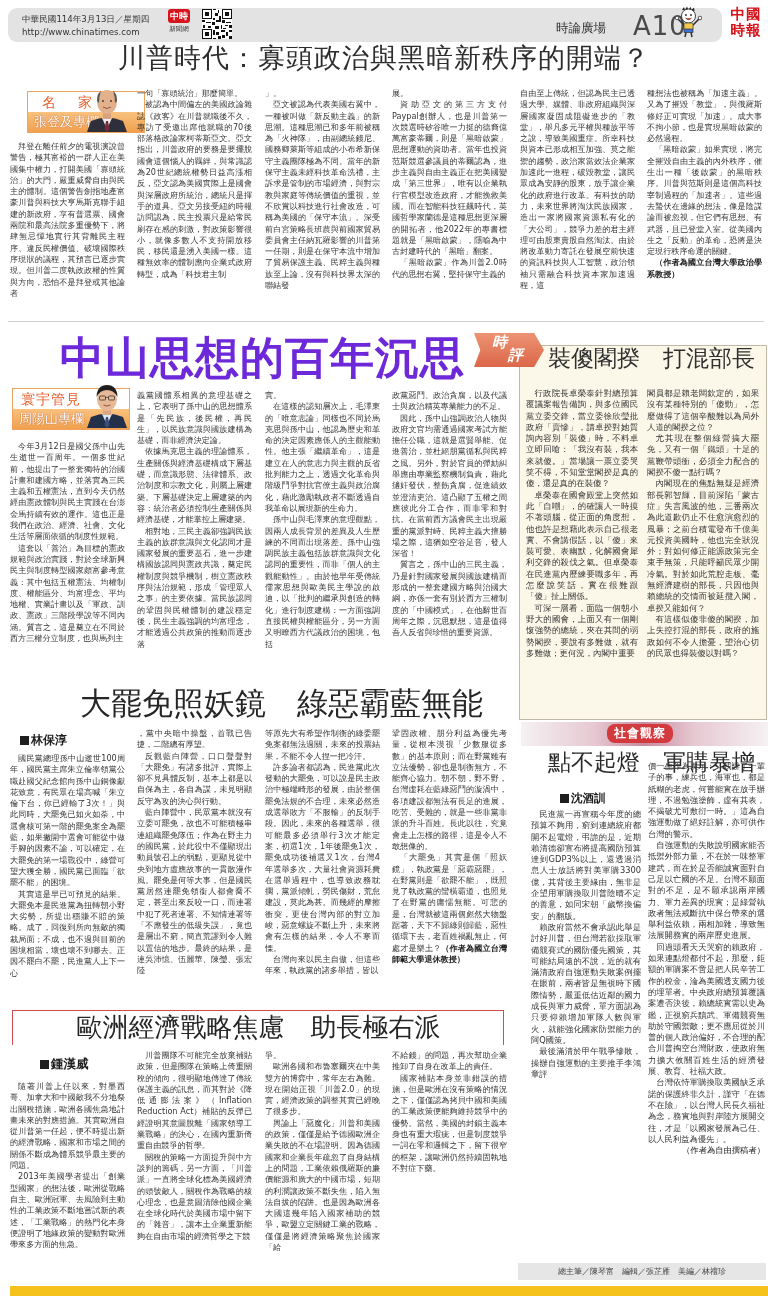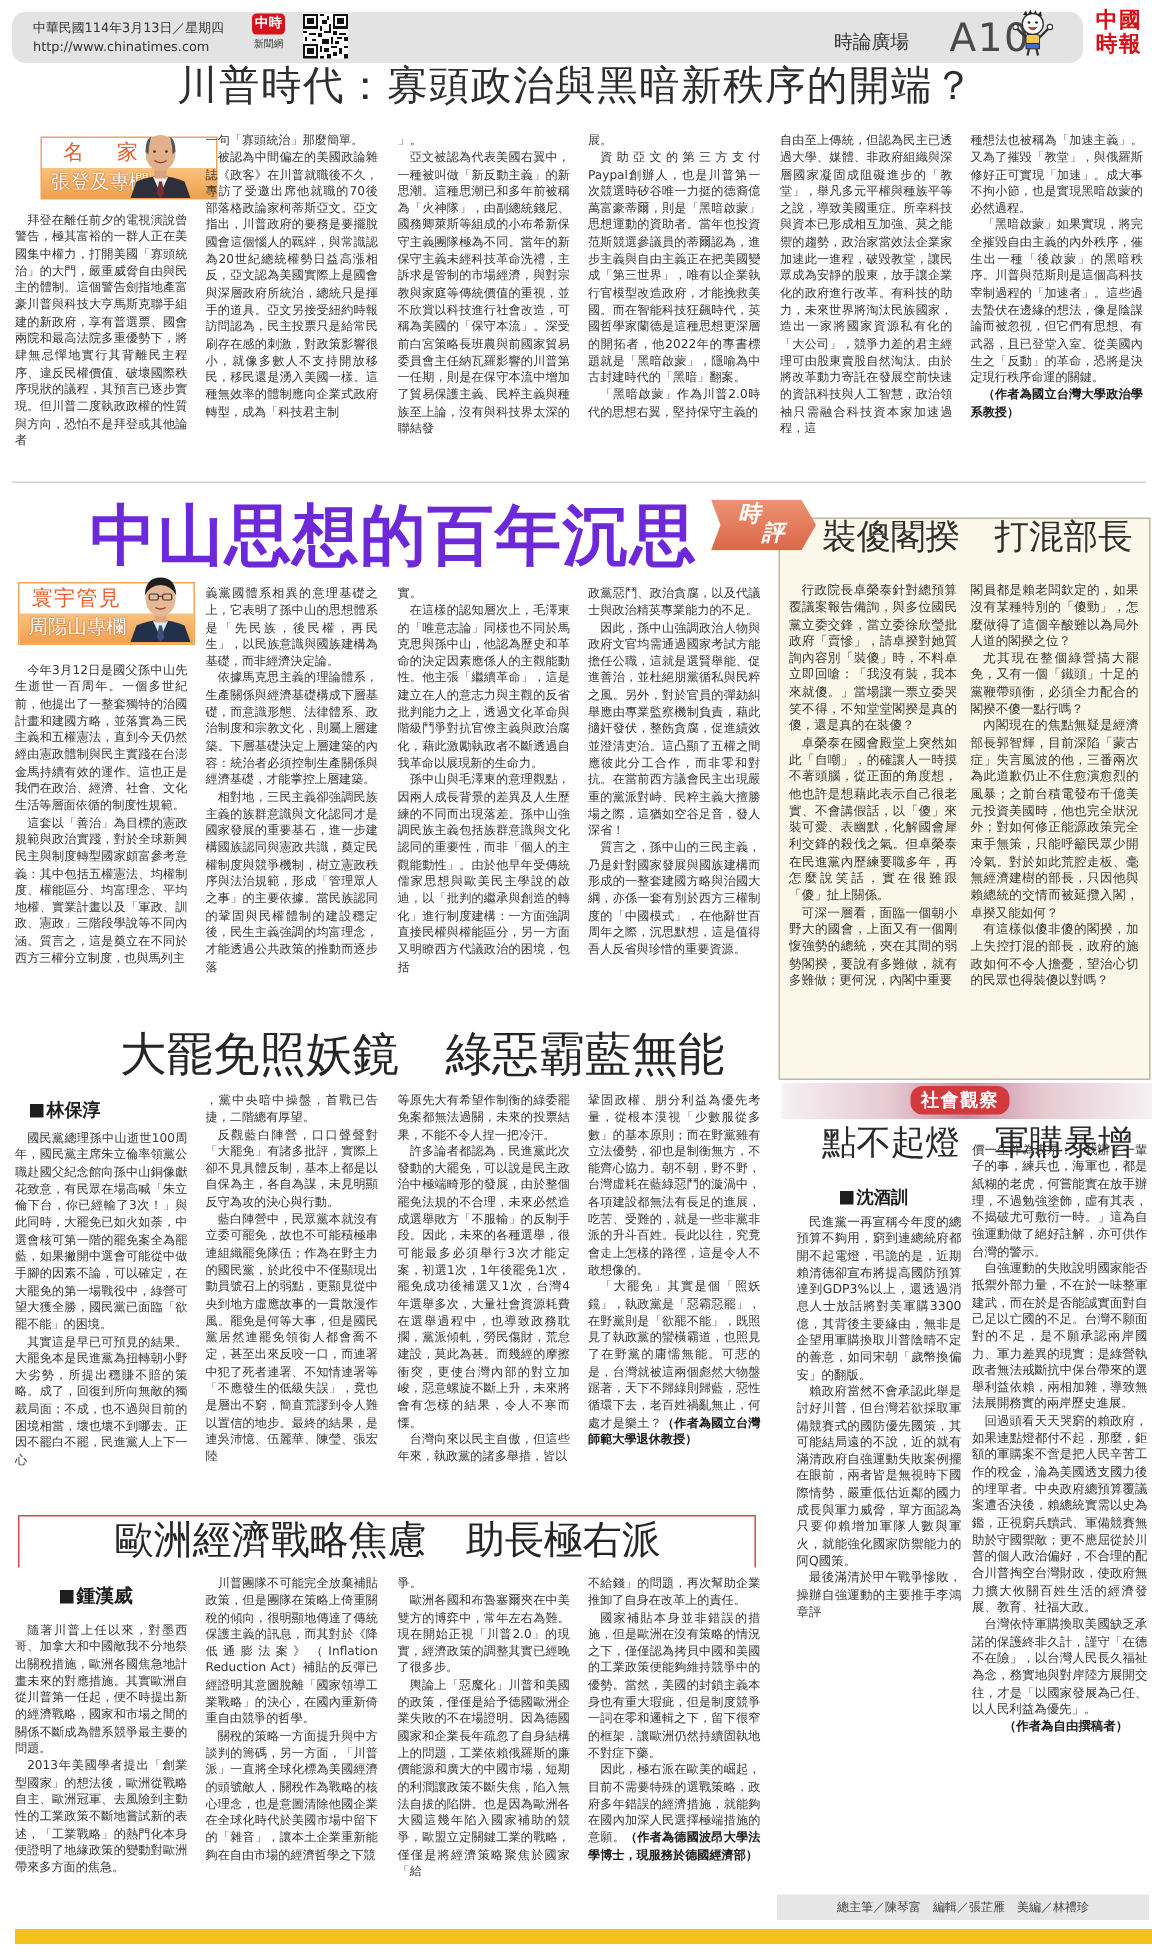--- a/index.html
+++ b/index.html
@@ -39,21 +39,21 @@
 
   .sep { left:8px; top:321px; width:756px; height:1px; background:#d2d2d2; }
 
   
   .col { position:absolute; width:115px; font-size:8.1px; line-height:11.3px; color:#353535;
          overflow:hidden; text-align:justify; }
   .col p { margin:0; text-indent:1em; }
   .col p.cont { text-indent:0; }
   .author { font-weight:bold; color:#1e1e1e; }
   .author-block { margin:0; font-weight:bold; color:#1e1e1e; }
-  .author-right { margin:0; font-weight:bold; color:#1e1e1e; text-align:center; }
+  .author-right { margin:0; font-weight:normal; color:#1e1e1e; text-align:right; }
 
   
   .byline-box { position:absolute; width:116px; height:40px; border:1.5px solid #f0a35e; background:#fff; }
   .bl-top { height:20px; line-height:20px; font-size:14px; color:#e85f2d; padding-left:14px; letter-spacing:4px; white-space:nowrap; }
   .bl-bottom { height:20px; line-height:20px; font-size:13px; color:#fff; padding-left:6px; white-space:nowrap;
                background:linear-gradient(#f9c27e, #f0a04e);
                text-shadow:0 0 1px #c9621f, 0 0 1px #c9621f; }
   .portrait { position:absolute; width:42px; height:48px; }
   .byline-plain { font-size:12px; font-weight:bold; color:#1e1e1e; white-space:nowrap; line-height:14px; }
   .byline-plain .sq { display:inline-block; width:9px; height:9px; background:#1e1e1e; margin-right:2px; vertical-align:-0.5px; }
@@ -326,16 +326,15 @@
   <p>關稅的策略一方面提升與中方談判的籌碼，另一方面，「川普派」一直將全球化標為美國經濟的頭號敵人，關稅作為戰略的核心理念，也是意圖清除他國企業在全球化時代於美國市場中留下的「雜音」，讓本土企業重新能夠在自由市場的經濟哲學之下競</p>
 </div>
 <div class="col" style="left:265px; top:1050px; height:235px;">
   <p class="cont">爭。</p>
   <p>歐洲各國和布魯塞爾夾在中美雙方的博弈中，常年左右為難。現在開始正視「川普2.0」的現實，經濟政策的調整其實已經晚了很多步。</p>
   <p>輿論上「惡魔化」川普和美國的政策，僅僅是給予德國歐洲企業失敗的不在場證明。因為德國國家和企業長年疏忽了自身結構上的問題，工業依賴俄羅斯的廉價能源和廣大的中國市場，短期的利潤讓政策不斷失焦，陷入無法自拔的陷阱。也是因為歐洲各大國這幾年陷入國家補助的競爭，歐盟立定關鍵工業的戰略，僅僅是將經濟策略聚焦於國家「給</p>
 </div>
 <div class="col" style="left:392px; top:1050px; height:235px;">
   <p class="cont">不給錢」的問題，再次幫助企業推卸了自身在改革上的責任。</p>
   <p>國家補貼本身並非錯誤的措施，但是歐洲在沒有策略的情況之下，僅僅認為拷貝中國和美國的工業政策便能夠維持競爭中的優勢。當然，美國的封鎖主義本身也有重大瑕疵，但是制度競爭一詞在零和邏輯之下，留下很窄的框架，讓歐洲仍然持續固執地不對症下藥。</p>
-  <p><span>因此，極右派在歐美的崛起，目前不需要特殊的選戰策略，政府多年錯誤的經濟措施，就能夠在國內加深人民選擇極端措施的意願。</span><span class="author">（作者為德國波昂大學法學博士，現服務於德國經濟部）</span></p>
 </div>
 
 <div class="abs yellow-bar"></div>
 
 </body></html>

